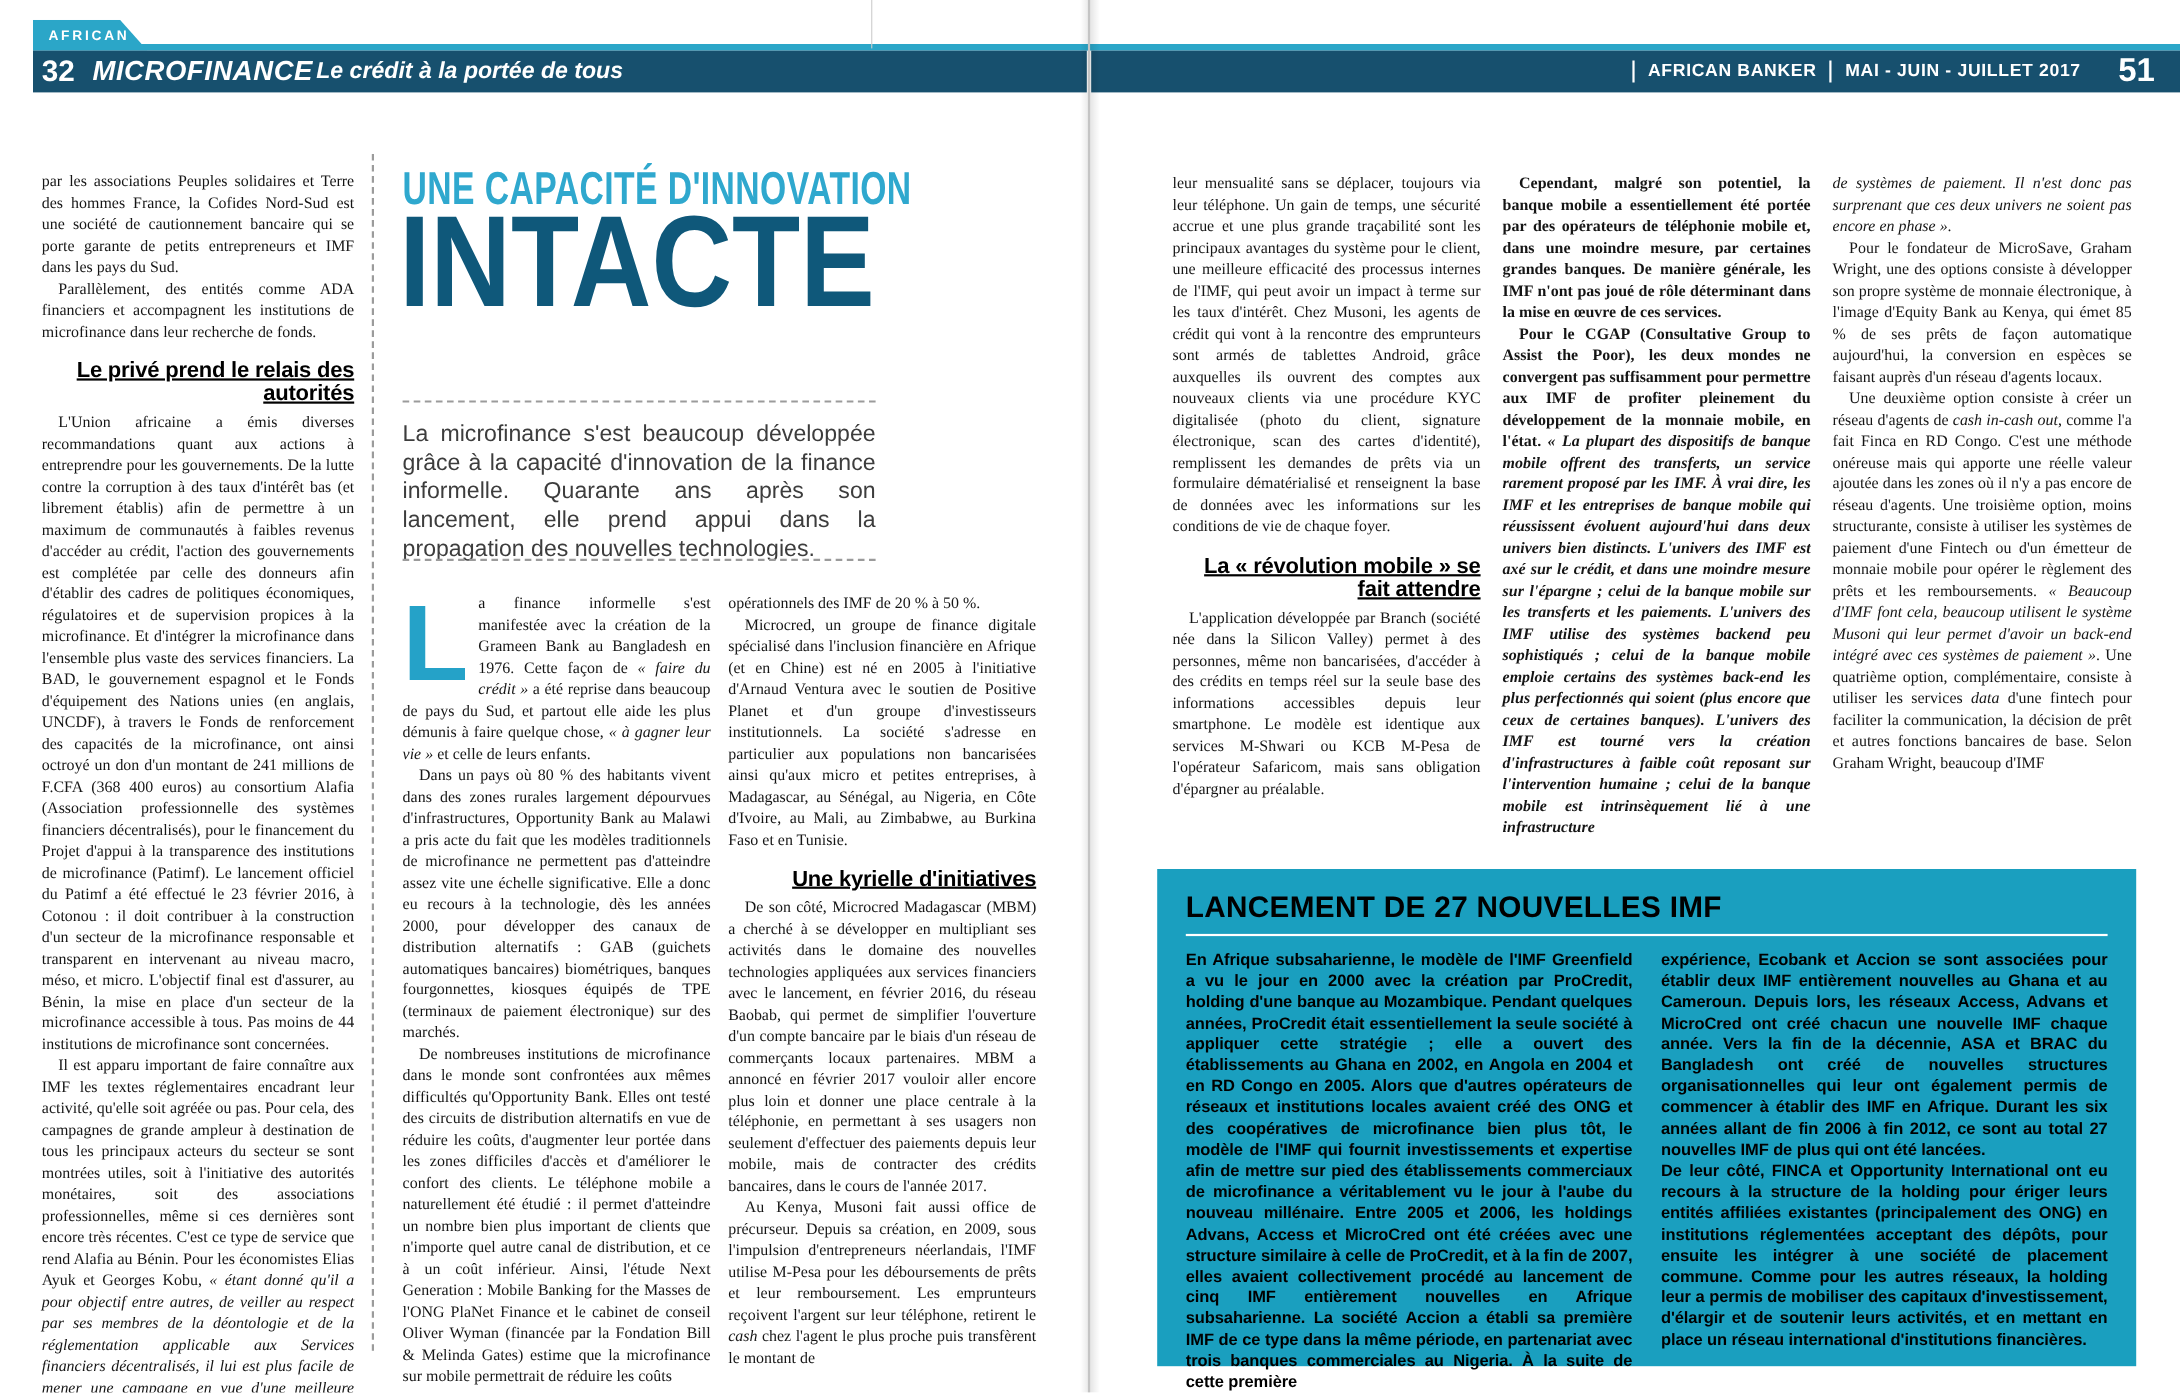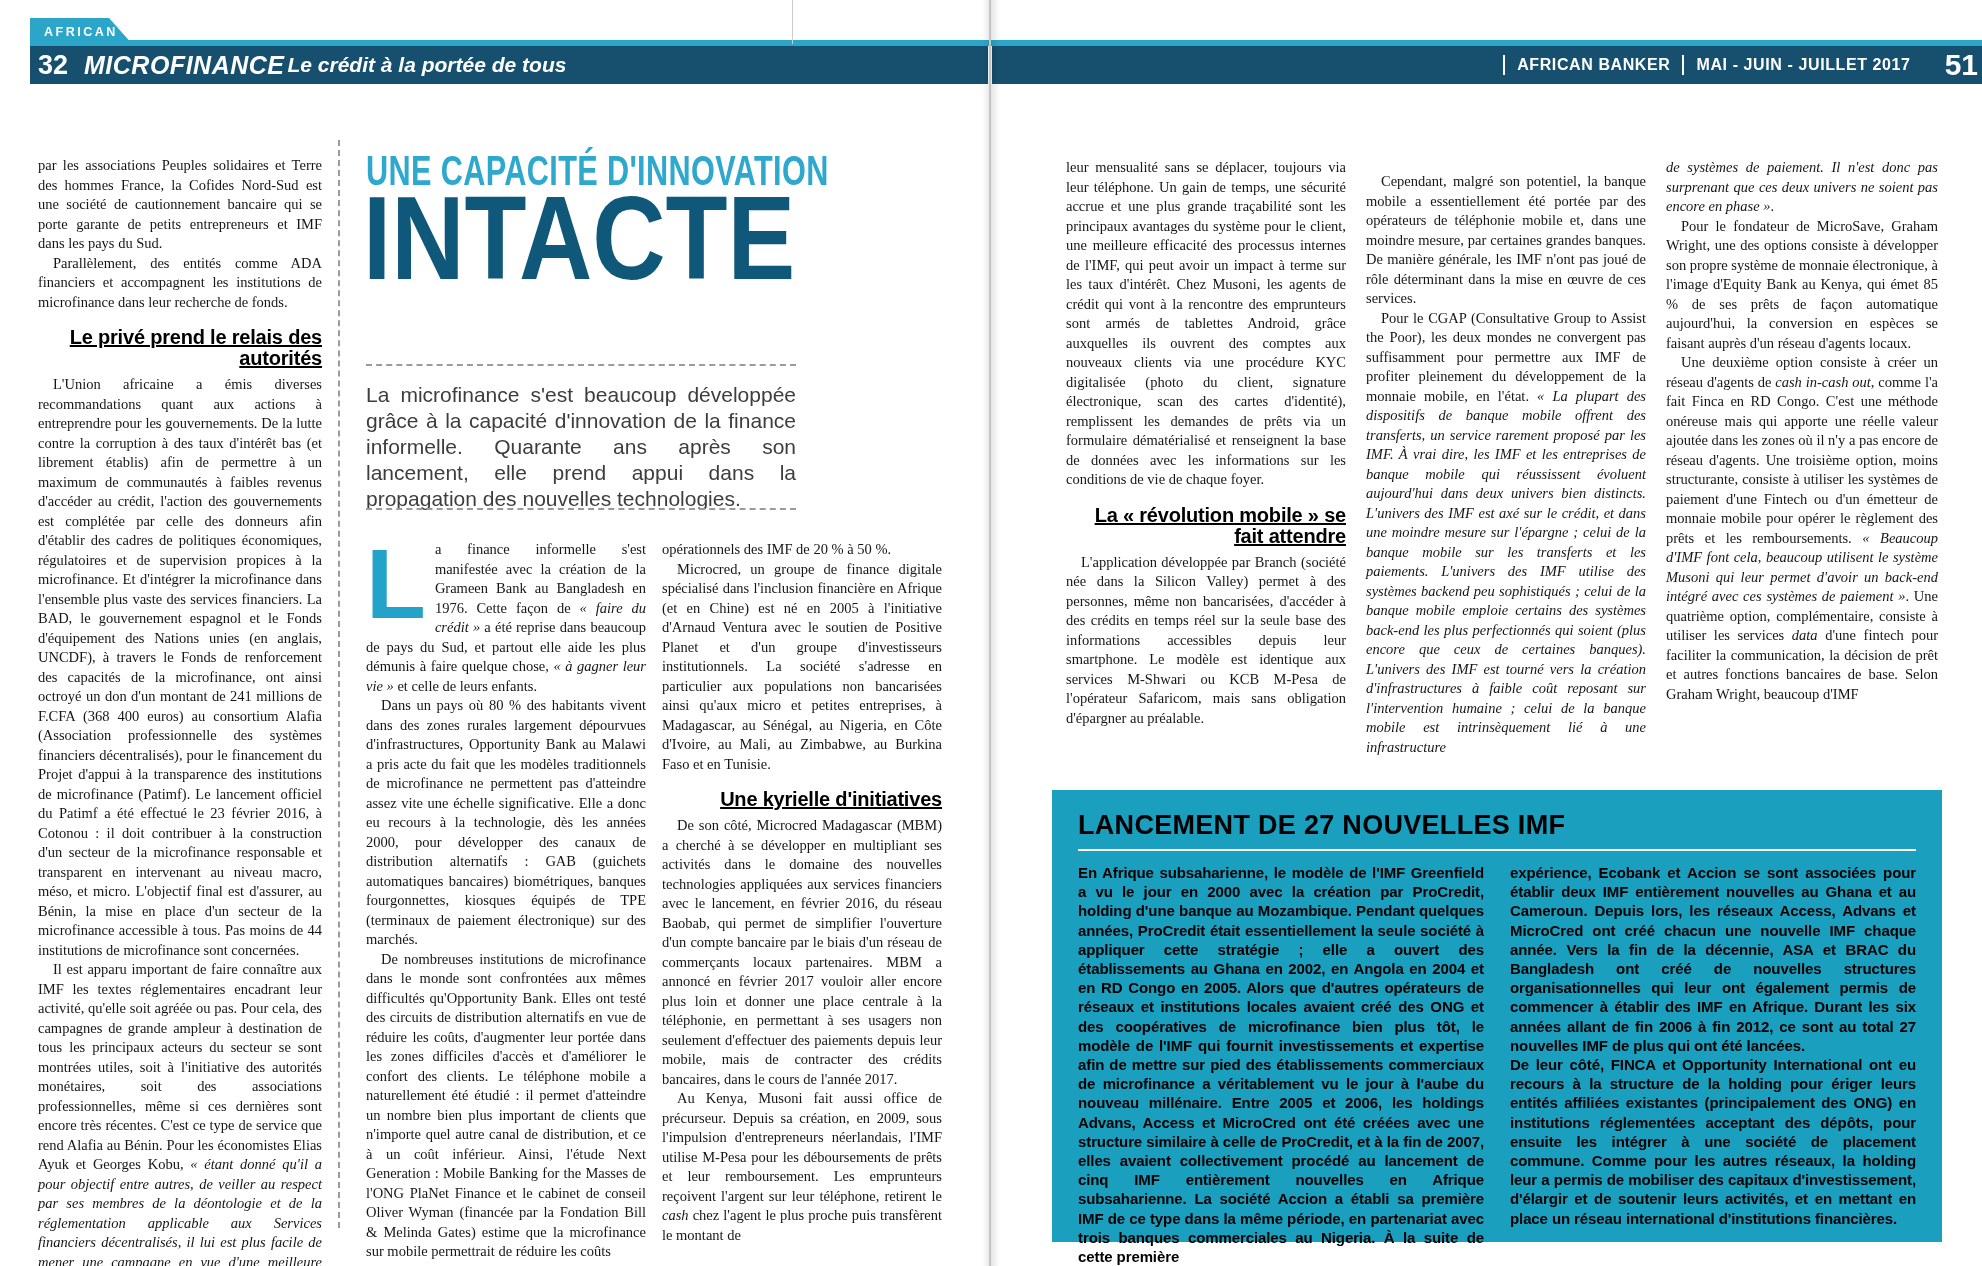--- a/index.html
+++ b/index.html
@@ -7,21 +7,21 @@
   .abs{position:absolute;}
 
   
   .strip{left:30px;top:40px;width:1952px;height:6px;background:#2BA6C8;}
   .tab{left:30px;top:18px;width:104px;height:28px;background:#2BA6C8;
        clip-path:polygon(0 0,76% 0,100% 100%,0 100%);
        color:#fff;font:700 12.5px/28px "Liberation Sans",sans-serif;letter-spacing:2.5px;
        padding-left:14px;box-sizing:border-box;}
   .bar{top:46px;height:38px;background:#17506E;color:#fff;display:flex;align-items:center;box-sizing:border-box;}
   .bar-left{left:30px;width:958px;padding-left:8px;}
-  .bar-right{left:992px;width:990px;justify-content:flex-end;padding-right:4px;}
+  .bar-right{left:992px;width:990px;justify-content:flex-end;padding-right:23px;}
   .pagenum{font:700 27px "Liberation Sans",sans-serif;margin-right:16px;}
   .section{font:italic 700 25px "Liberation Sans",sans-serif;letter-spacing:.5px;margin-right:3px;}
   .subtitle{font:italic 700 21px "Liberation Sans",sans-serif;}
   .hdr-sep{width:2px;height:20px;background:#fff;margin:0 12px;}
   .mag,.issue{font:700 16px "Liberation Sans",sans-serif;letter-spacing:.6px;white-space:nowrap;}
   .pagenum-r{font:700 30px "Liberation Sans",sans-serif;margin-left:34px;}
 
   
   .gutter-shadow{left:982px;top:0;width:18px;height:1266px;
       background:linear-gradient(to right,rgba(0,0,0,0) 0%,rgba(0,0,0,.10) 50%,rgba(0,0,0,0) 100%);}
@@ -45,21 +45,21 @@
   .bodycol p{margin:0;}
   .bodycol p.ind{text-indent:15px;}
   .bodycol .h3{font:700 20px/21px "Liberation Sans",sans-serif;color:#000;letter-spacing:-.2px;
           margin:15px 0 6px;text-align:right;text-decoration:underline;}
   .bodycol i{font-style:italic;}
   .dropcap{float:left;font:700 98px/78px "Liberation Sans",sans-serif;color:#25A2C8;margin:5px 9px 0 0;}
   .left1{left:38px;top:156px;width:284px;}
   .left2{left:366px;top:540px;width:280px;}
   .left3{left:662px;top:540px;width:280px;}
   .right1{left:1066px;top:158px;width:280px;}
-  .right2{left:1366px;top:172px;width:280px;}
+  .right2{left:1366px;top:158px;width:280px;font-weight:bold;}
   .right3{left:1666px;top:158px;width:272px;}
 
   
   .box{left:1052px;top:790px;width:890px;height:452px;background:#1A9FBF;color:#000000;
        padding:20px 26px;box-sizing:border-box;}
   .box-title{font:700 27px/30px "Liberation Sans",sans-serif;letter-spacing:.3px;}
   .box-rule{border-top:2px solid #fff;margin:9px 0 12px;}
   .box-cols{display:flex;gap:26px;}
   .box-col{flex:1;font:700 15px/19.2px "Liberation Sans",sans-serif;text-align:justify;
        letter-spacing:-.1px;hyphens:auto;}

